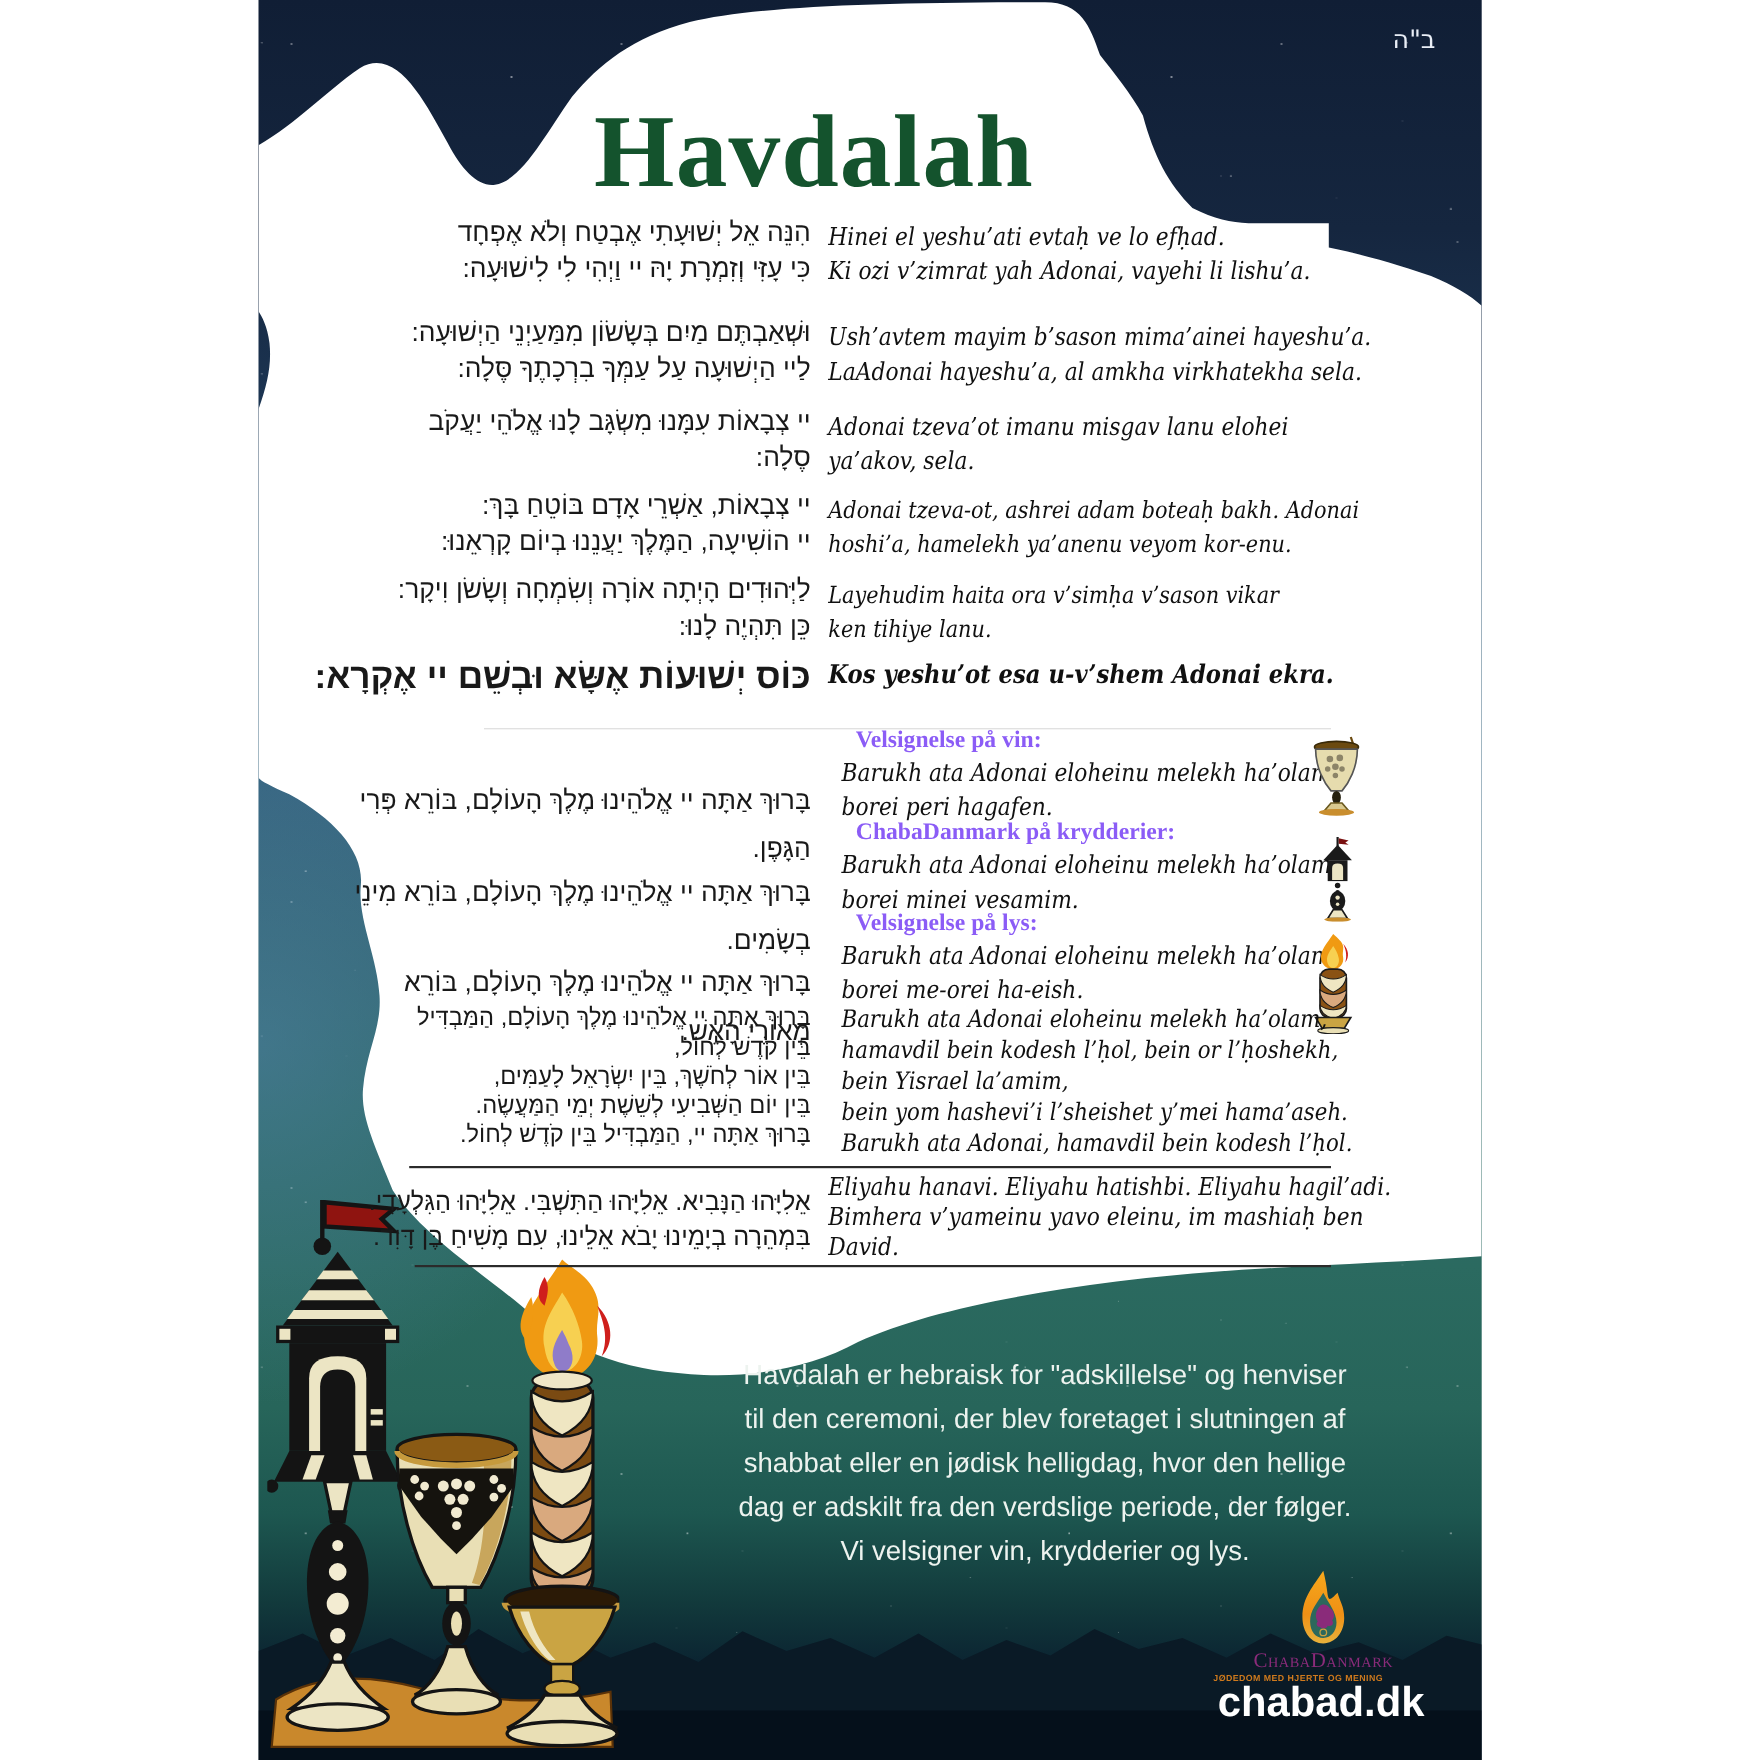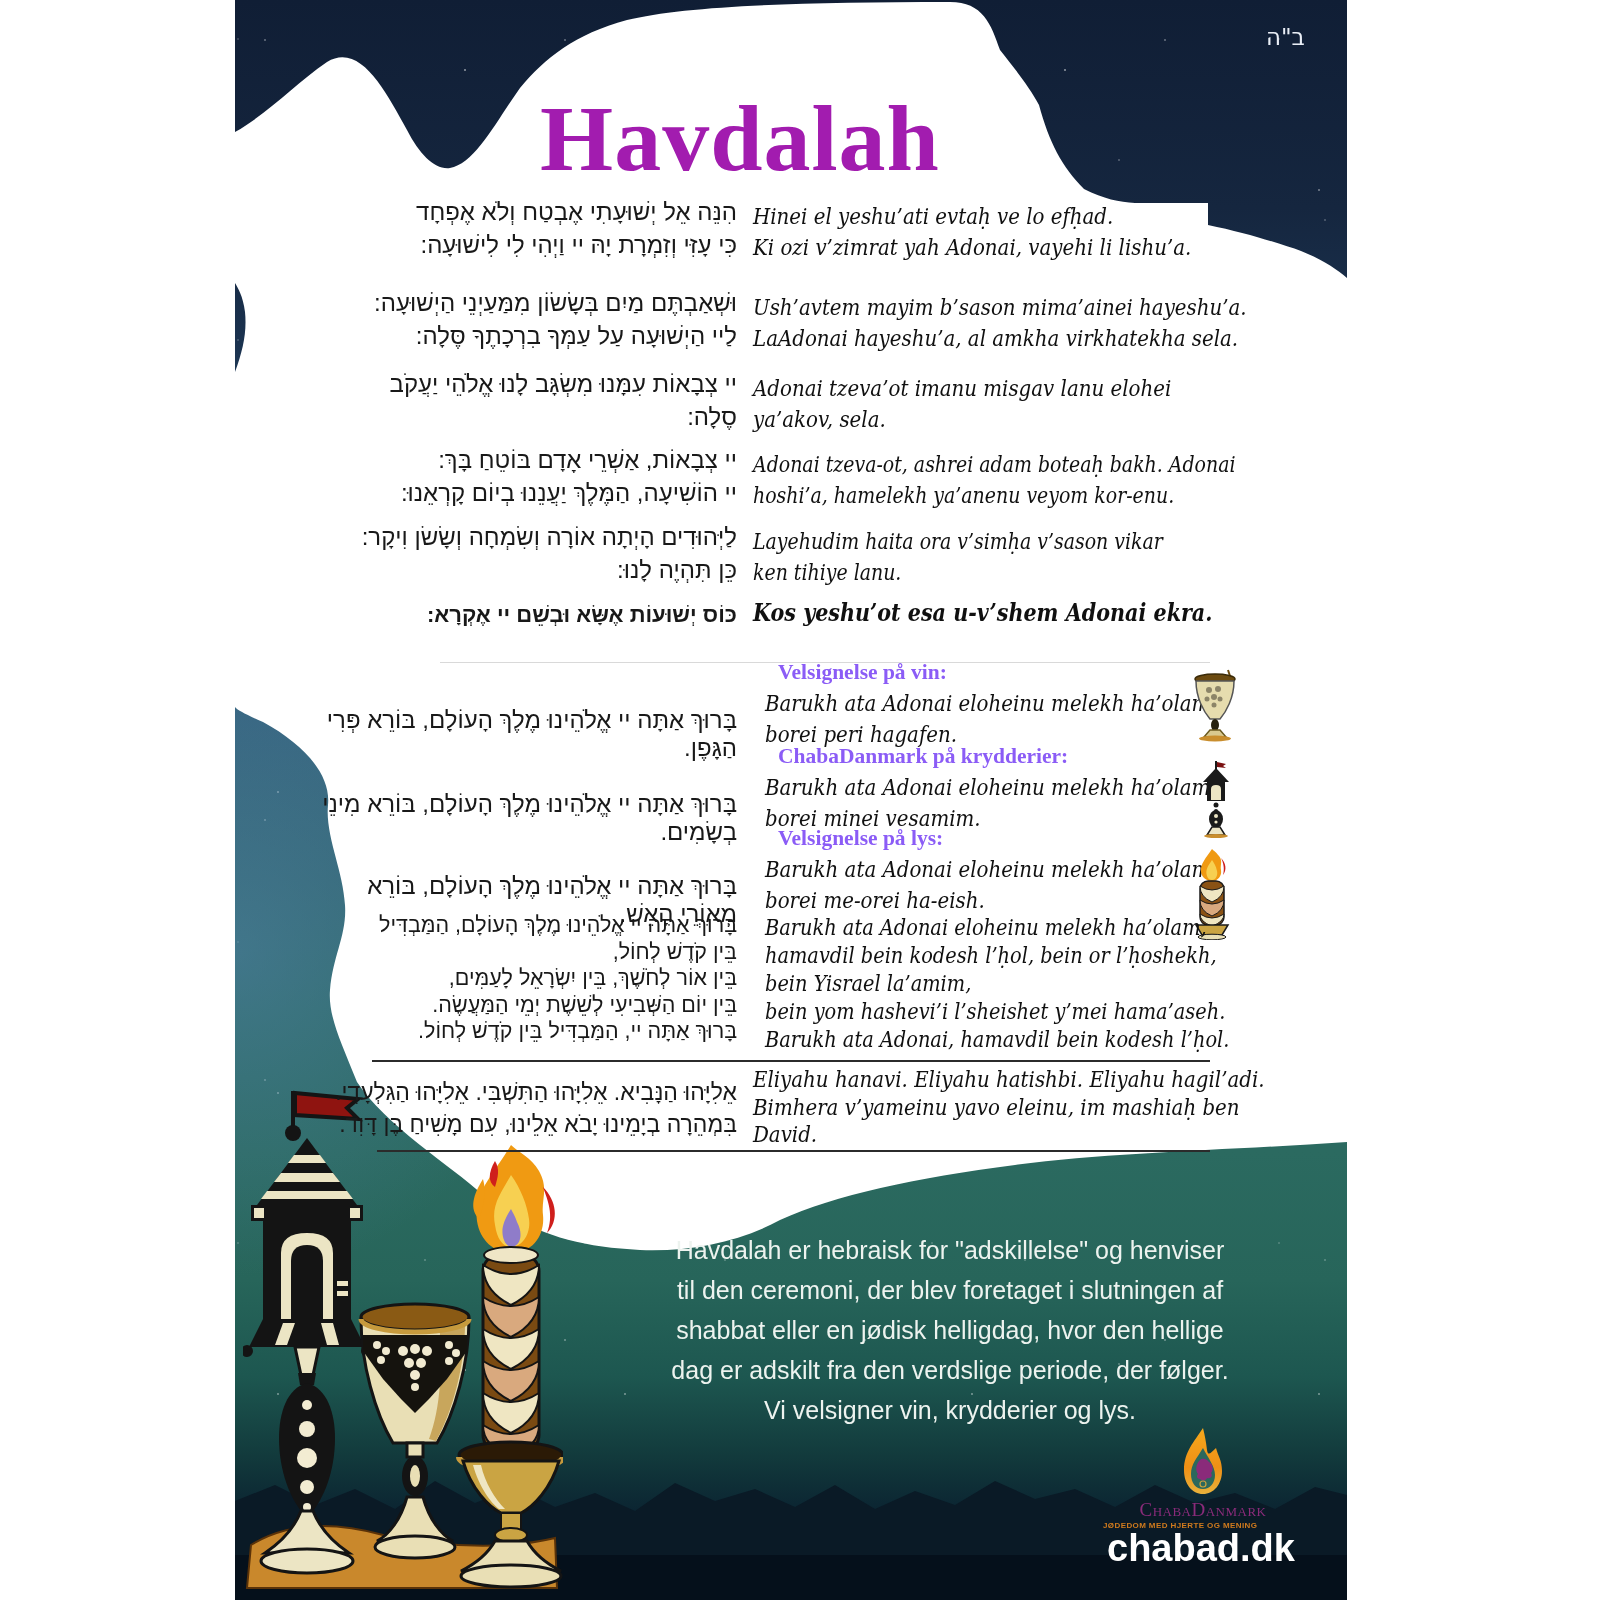--- a/index.html
+++ b/index.html
@@ -27,41 +27,41 @@
   
   .layer{position:absolute;left:0;top:0;width:1600px;height:1600px;pointer-events:none;}
   .row{position:absolute;left:0;right:0;height:0;}
   .he{position:absolute;right:863px;top:0;direction:rtl;text-align:right;white-space:pre;
       font-family:Liberation Sans, sans-serif;font-size:24px;line-height:33px;color:#191919;}
   .tr{position:absolute;left:753px;top:6px;white-space:pre;font-style:italic;
       font-family:"DejaVu Serif","Liberation Serif",serif;font-size:22.5px;line-height:31px;
       color:#101010;transform:scaleX(.88);transform-origin:0 0;}
   .r1{top:195px}.r2{top:286px}.r3{top:367px}.r4{top:443px}.r5{top:520px}.r6{top:598px}
   .r4 .tr,.r5 .tr{font-size:21.5px;}
-  .r6 .he{font-weight:700;font-size:22px;}
+  .r6 .he{font-weight:700;font-size:32px;}
   .r6 .tr{font-weight:700;top:0;font-size:23.5px;}
   .bl .blabel{position:absolute;left:778px;top:0;font-family:"Liberation Serif","DejaVu Serif",serif;
       font-weight:600;font-size:21.5px;color:#8b5cf6;white-space:pre;}
   .bl .tr{left:765px;top:28px;}
-  .bl .he{top:46px;line-height:28px;}
+  .bl .he{top:46px;line-height:44px;}
   .b1{top:660px}.b2{top:744px}.b3{top:826px}
   .bicon{position:absolute;}
   .hm{top:910px;}
   .hm .he{font-size:21.5px;line-height:26.5px;}
   .hm .tr{top:4px;font-size:22px;line-height:28px;}
   .el{top:1064px;}
   .el .he{top:12px;font-size:23px;line-height:32px;}
   .el .tr{top:2px;font-size:22.5px;line-height:27.5px;}
   .divider{position:absolute;height:2px;background:#2b2b2b;}
   .hr1{left:372px;top:1060px;width:838px;}
   .hr2{left:377px;top:1150px;width:833px;}
   .faintline{position:absolute;left:440px;top:662px;width:770px;height:1px;background:#c4c4c4;opacity:.65;}
   .title{position:absolute;left:335px;top:84px;width:810px;text-align:center;
       font-family:"Liberation Serif","DejaVu Serif",serif;font-weight:700;font-size:94px;
-      letter-spacing:1px;color:#a21caf;}
+      letter-spacing:1px;color:#14532d;}
   .bsd{position:absolute;left:1266px;top:24px;font-size:23px;color:#e9eef6;
       font-family:"DejaVu Sans",sans-serif;}
   .danish{position:absolute;left:610px;top:1230px;width:680px;text-align:center;
       white-space:pre-line;font-size:25px;line-height:40px;color:#edf3ef;font-weight:400;}
   .brandname{position:absolute;left:1103px;top:1499px;width:200px;text-align:center;
       font-family:"Liberation Serif",serif;font-variant:small-caps;font-size:19px;
       letter-spacing:.5px;color:#8a2b7a;}
   .brandtag{position:absolute;left:1103px;top:1521px;width:200px;text-align:left;
       font-size:8px;letter-spacing:.4px;color:#cf7a1d;font-weight:700;}
   .website{position:absolute;left:1096px;top:1527px;width:210px;text-align:center;

